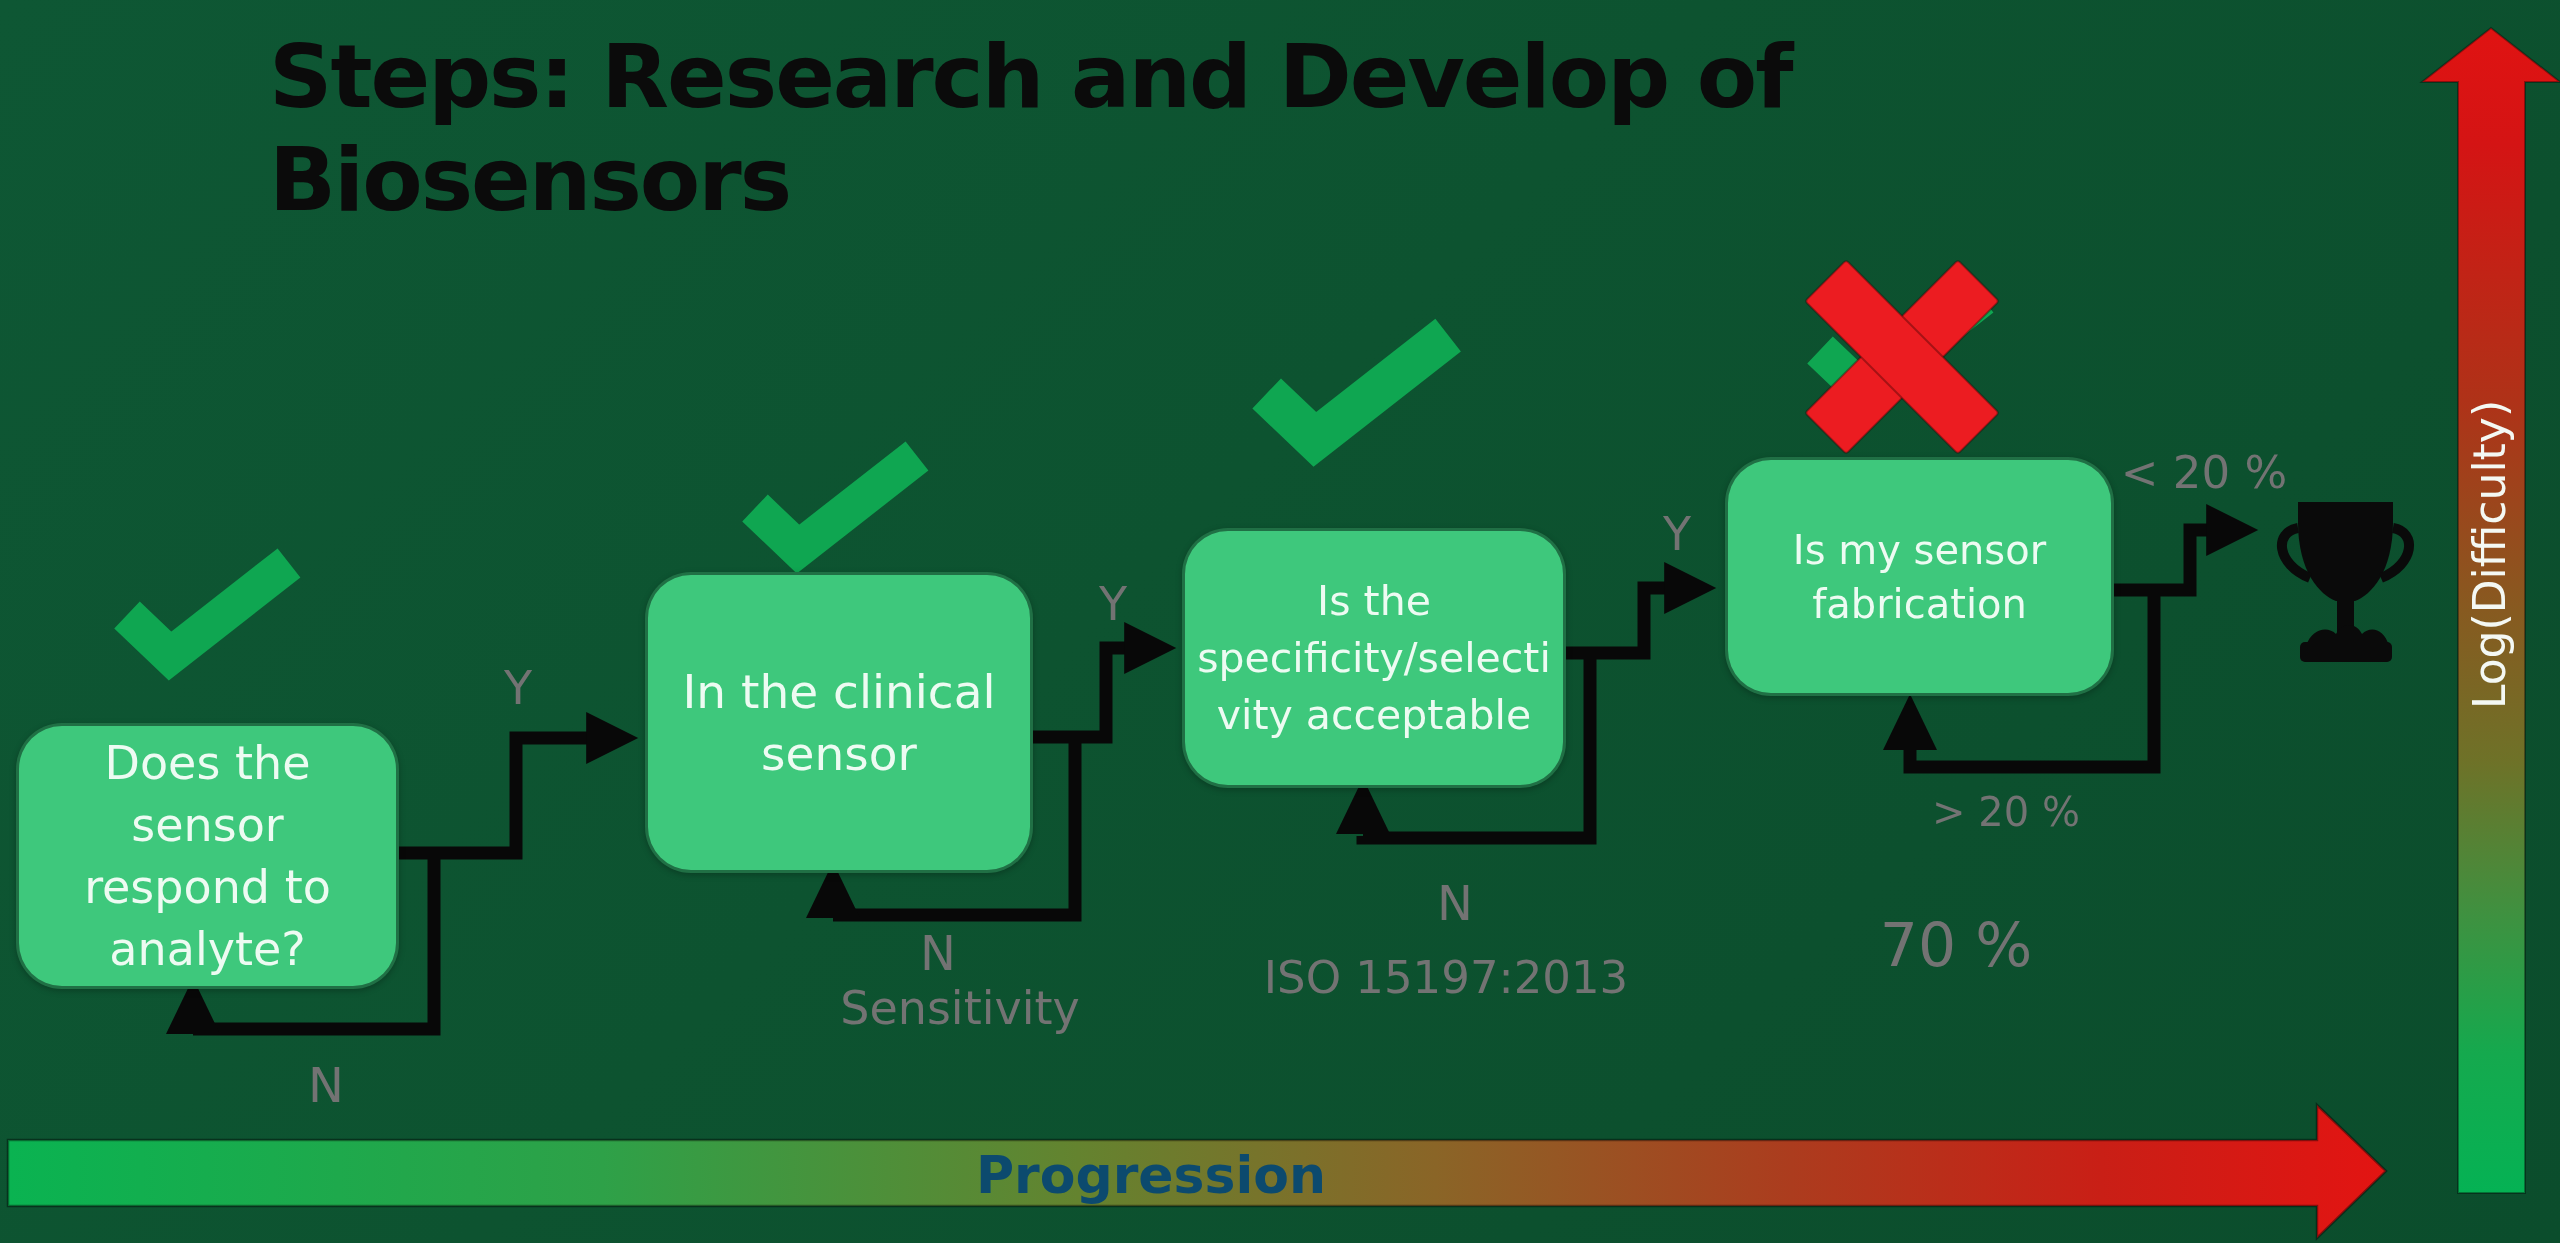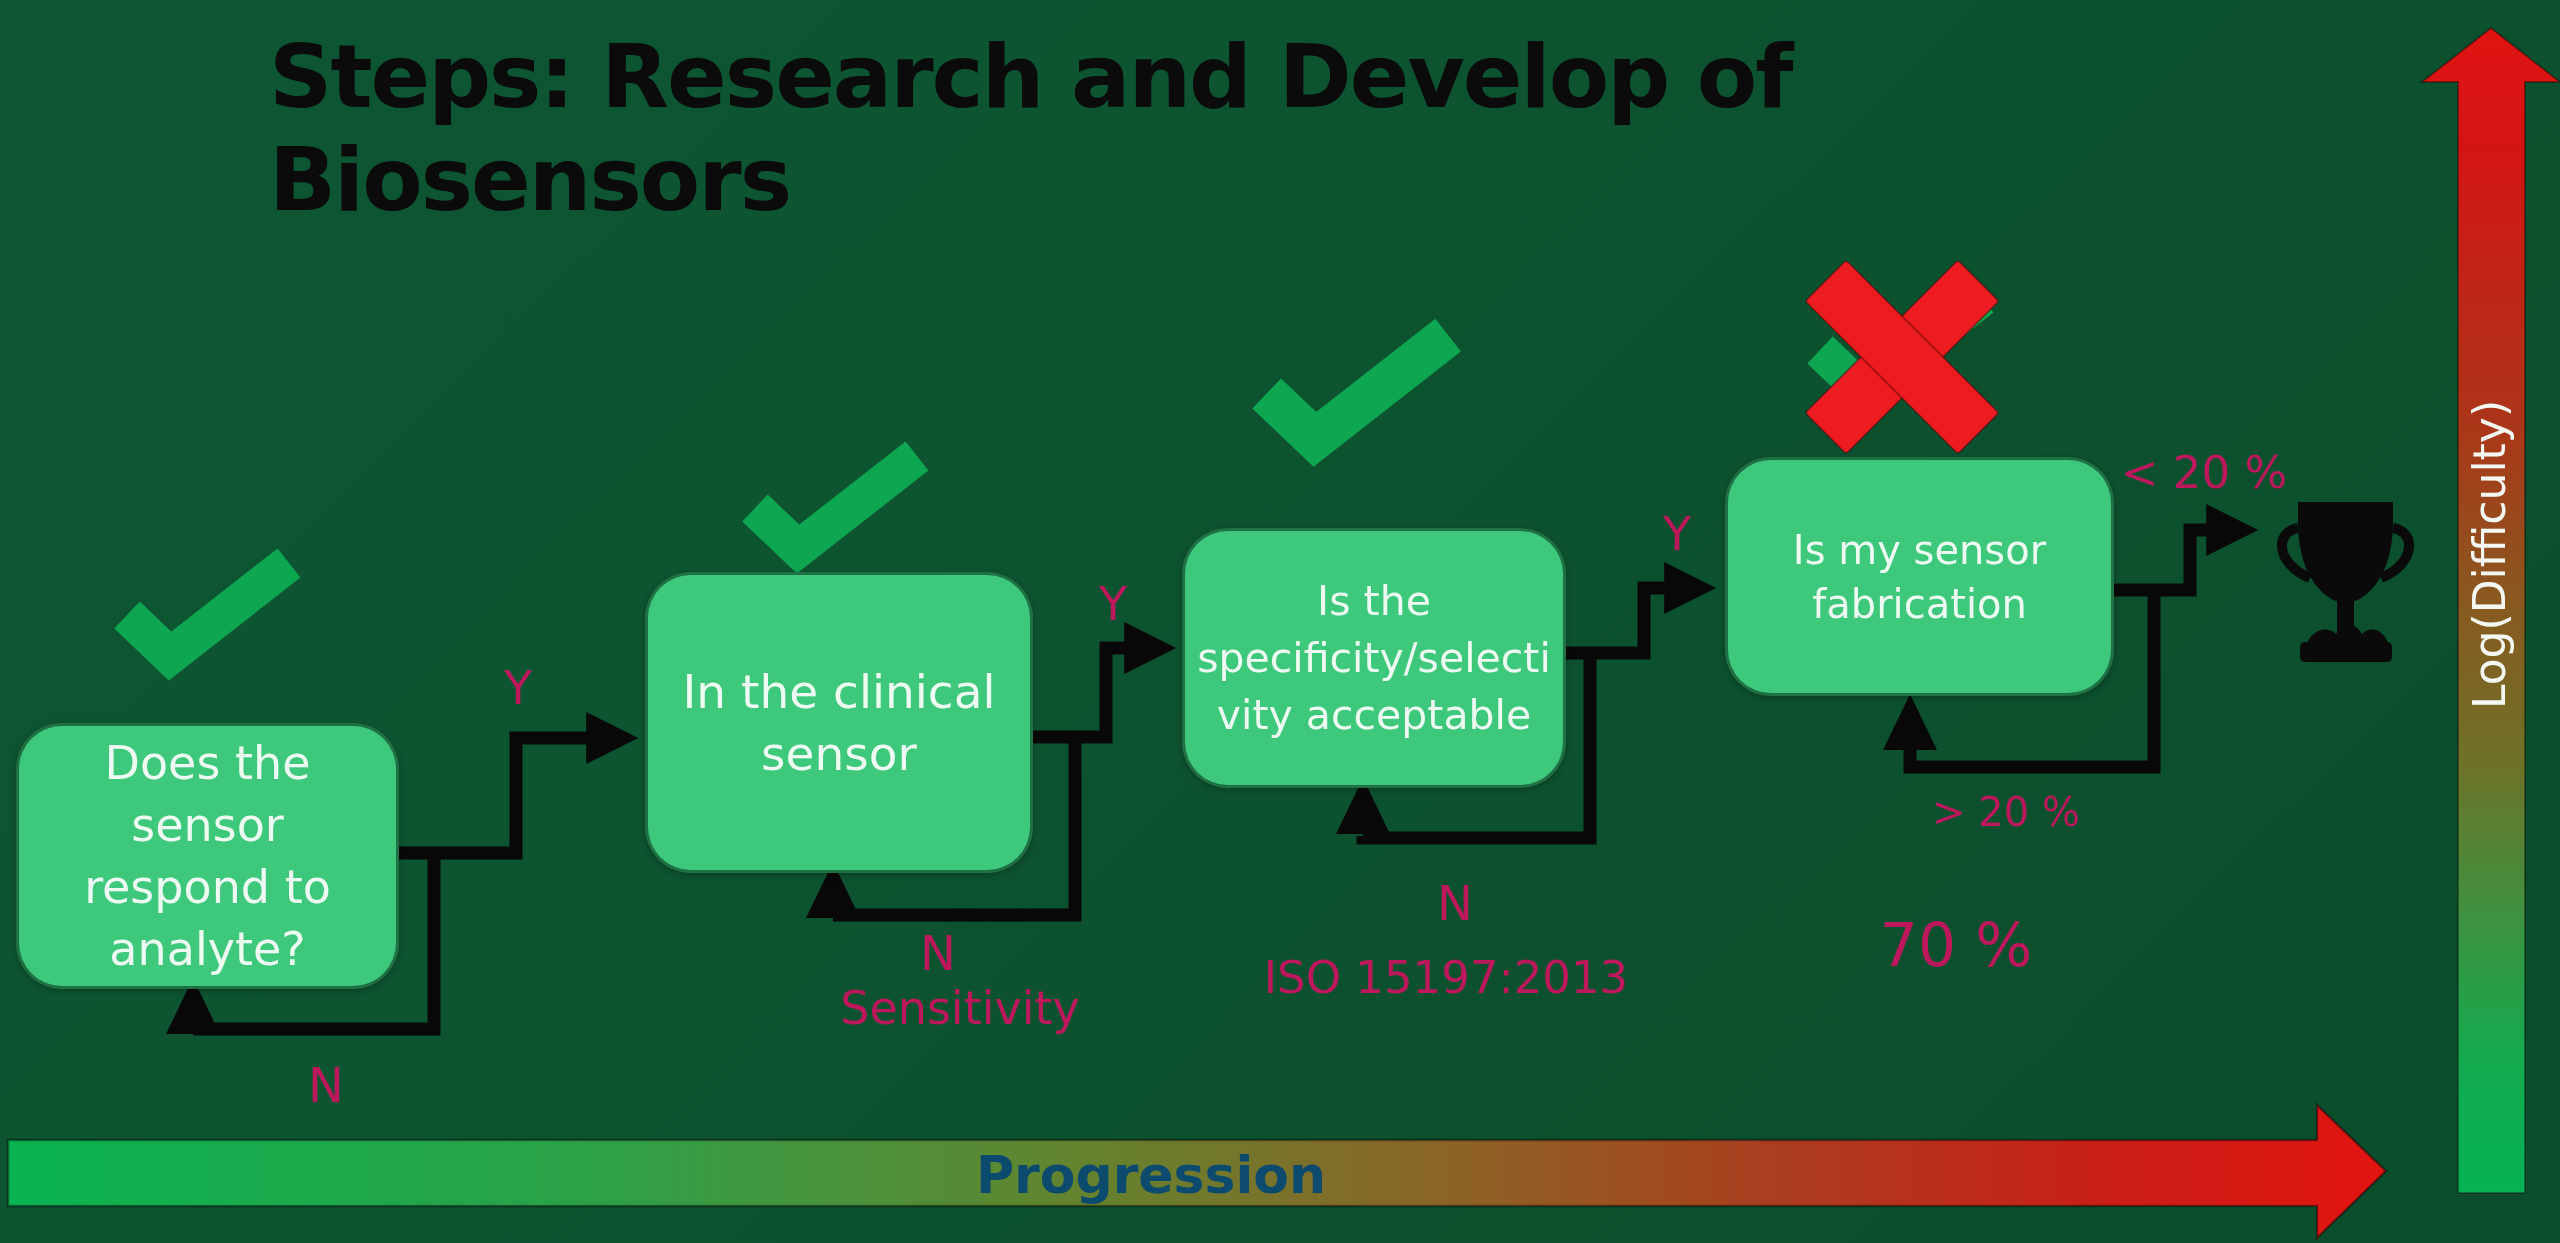--- a/index.html
+++ b/index.html
@@ -22,21 +22,21 @@
     border-radius:46px;
     display:flex;flex-direction:column;justify-content:center;align-items:center;
     color:#EDFBF2;text-align:right;
     box-shadow:0 2px 6px rgba(0,0,0,0.25);
   }
   #box1{left:16px;top:723px;width:377px;height:260px;font-size:46px;line-height:62px;}
   #box2{left:645px;top:572px;width:382px;height:295px;font-size:47px;line-height:62px;}
   #box3{left:1182px;top:528px;width:378px;height:254px;font-size:41px;line-height:57px;}
   #box4{left:1725px;top:457px;width:383px;height:233px;font-size:40px;line-height:54px;}
   .lbl{
-    position:absolute;z-index:4;color:#be185d;text-align:center;
+    position:absolute;z-index:4;color:#737373;text-align:center;
     font-weight:400;white-space:nowrap;
   }
   #lbl-y1{left:478px;top:661px;width:80px;font-size:46px;}
   #lbl-y2{left:1073px;top:577px;width:80px;font-size:46px;}
   #lbl-y3{left:1637px;top:507px;width:80px;font-size:46px;}
   #lbl-n1{left:286px;top:1057px;width:80px;font-size:48px;}
   #lbl-n2{left:898px;top:925px;width:80px;font-size:48px;}
   #lbl-n3{left:1415px;top:875px;width:80px;font-size:48px;}
   #lbl-sensitivity{left:760px;top:981px;width:400px;font-size:46px;}
   #lbl-iso{left:1246px;top:951px;width:400px;font-size:45px;}

